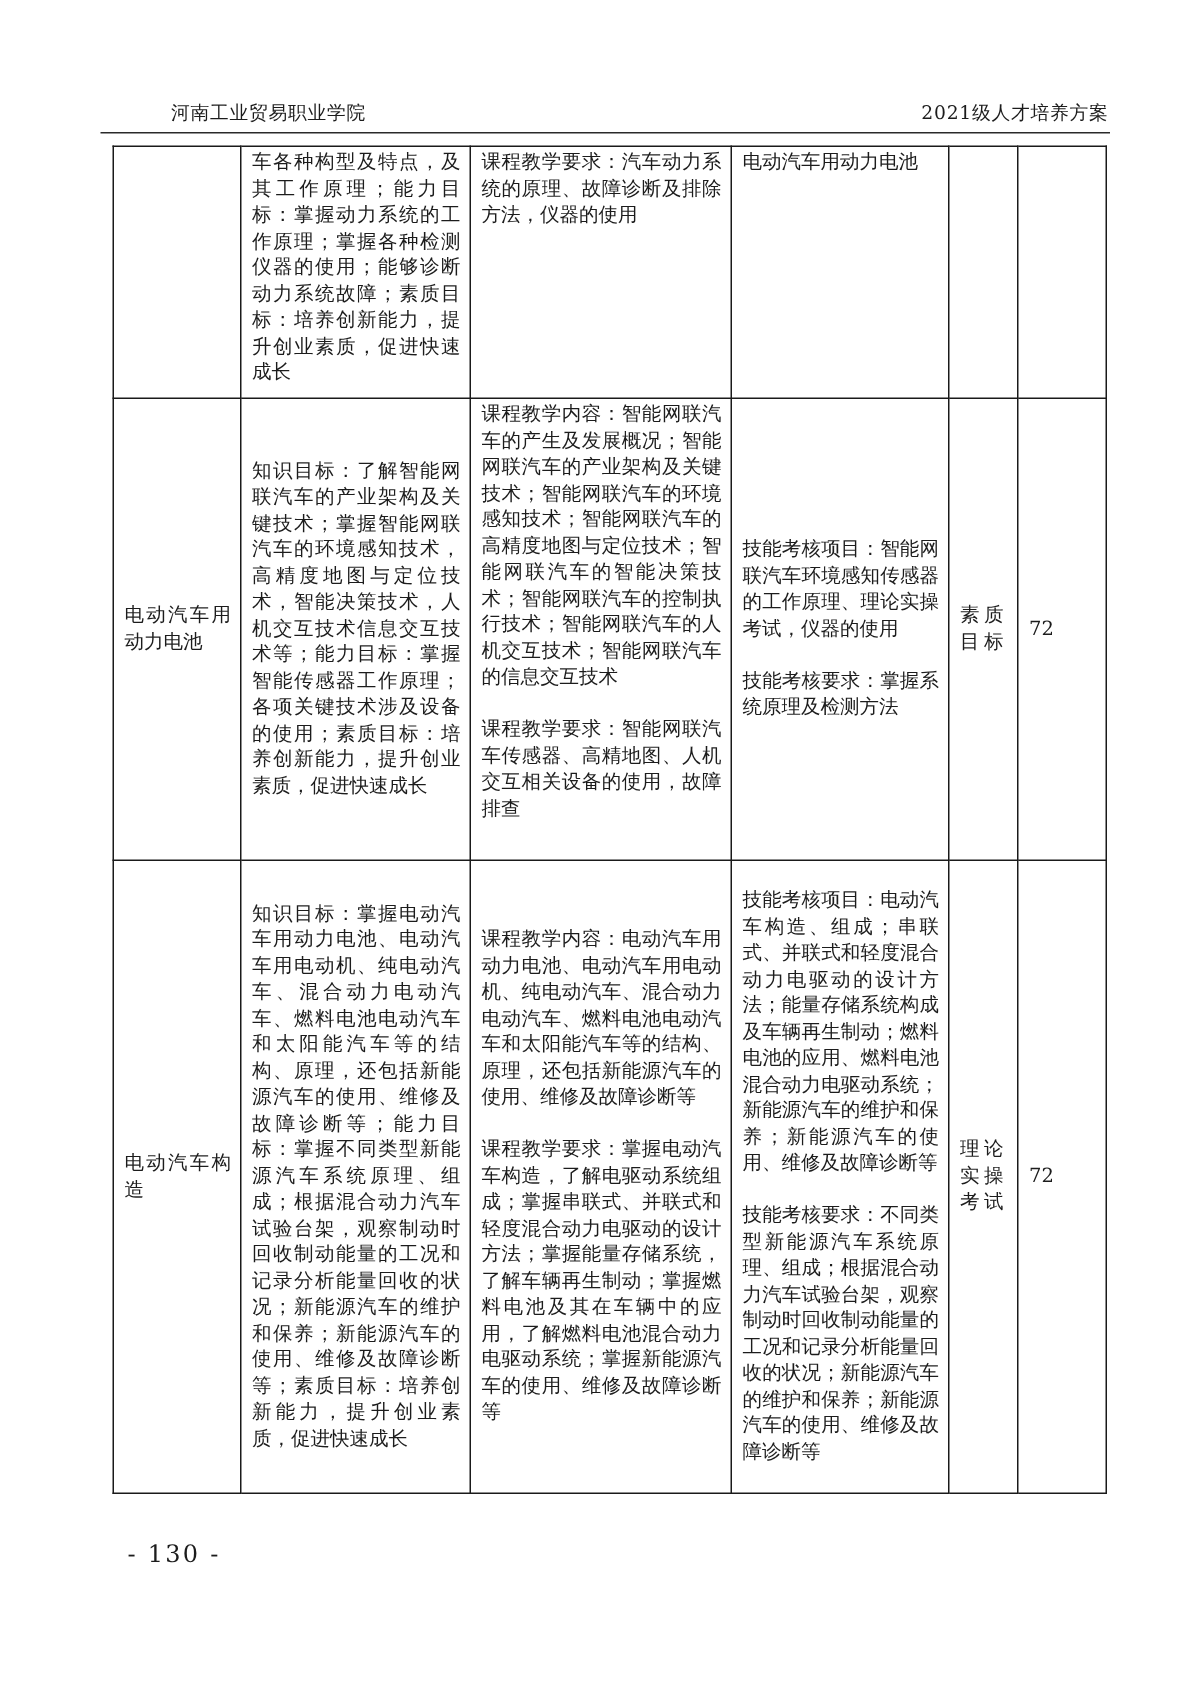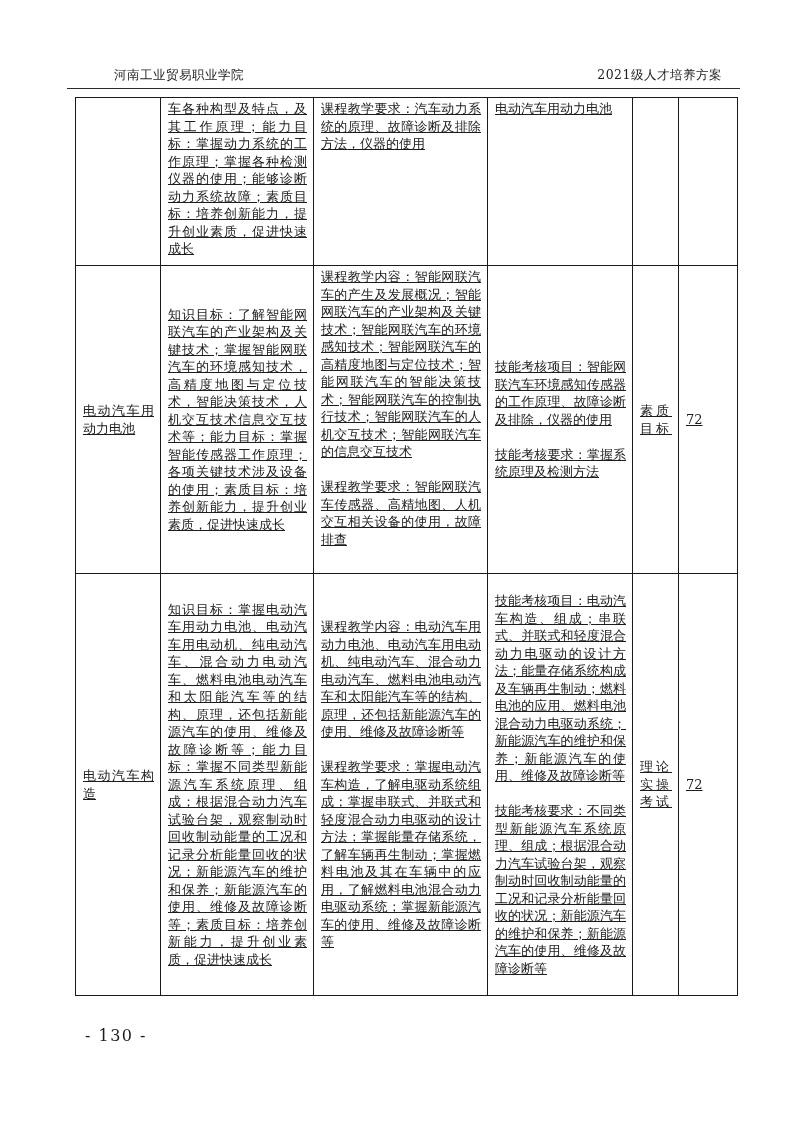--- a/index.html
+++ b/index.html
@@ -19,21 +19,21 @@
     position: absolute;
     left: 66px;
     top: 67px;
     font-size: 12.5px;
     letter-spacing: 0.5px;
     white-space: nowrap;
     margin-left: 48px;
   }
   .page-header-right {
     position: absolute;
-    right: 71px;
+    right: 54px;
     top: 67px;
     font-size: 12.5px;
     letter-spacing: 0.5px;
     white-space: nowrap;
   }
   .header-rule {
     position: absolute;
     left: 67px;
     top: 88px;
     width: 673px;
@@ -42,21 +42,20 @@
   }
   .table-wrap {
     position: absolute;
     left: 75px;
     top: 97px;
   }
   table.course-table {
     border-collapse: collapse;
     table-layout: fixed;
     width: 662px;
-    text-decoration: underline;
   }
   table.course-table td {
     border: 1.4px solid #1a1a1a;
     padding: 2px 6px 2px 7px;
     font-size: 13px;
     line-height: 17.5px;
     text-align: justify;
     text-justify: inter-ideograph;
     vertical-align: middle;
     white-space: pre-line;
@@ -113,21 +112,21 @@
         <td class="v-top">电动汽车用动力电池</td>
         <td class="exam-cell v-top"></td>
         <td class="hours-cell v-top"></td>
       </tr>
       <tr style="height:308px">
         <td class="course-cell">电动汽车用动力电池</td>
         <td>知识目标：了解智能网联汽车的产业架构及关键技术；掌握智能网联汽车的环境感知技术，高精度地图与定位技术，智能决策技术，人机交互技术信息交互技术等；能力目标：掌握智能传感器工作原理；各项关键技术涉及设备的使用；素质目标：培养创新能力，提升创业素质，促进快速成长</td>
         <td class="v-top">课程教学内容：智能网联汽车的产生及发展概况；智能网联汽车的产业架构及关键技术；智能网联汽车的环境感知技术；智能网联汽车的高精度地图与定位技术；智能网联汽车的智能决策技术；智能网联汽车的控制执行技术；智能网联汽车的人机交互技术；智能网联汽车的信息交互技术
 
 课程教学要求：智能网联汽车传感器、高精地图、人机交互相关设备的使用，故障排查</td>
-        <td>技能考核项目：智能网联汽车环境感知传感器的工作原理、故障诊断及排除，仪器的使用
+        <td>技能考核项目：智能网联汽车环境感知传感器的工作原理、理论实操考试，仪器的使用
 
 技能考核要求：掌握系统原理及检测方法</td>
         <td class="exam-cell">素质目标</td>
         <td class="hours-cell">72</td>
       </tr>
       <tr style="height:422px">
         <td class="course-cell">电动汽车构造</td>
         <td>知识目标：掌握电动汽车用动力电池、电动汽车用电动机、纯电动汽车、混合动力电动汽车、燃料电池电动汽车和太阳能汽车等的结构、原理，还包括新能源汽车的使用、维修及故障诊断等；能力目标：掌握不同类型新能源汽车系统原理、组成；根据混合动力汽车试验台架，观察制动时回收制动能量的工况和记录分析能量回收的状况；新能源汽车的维护和保养；新能源汽车的使用、维修及故障诊断等；素质目标：培养创新能力，提升创业素质，促进快速成长</td>
         <td>课程教学内容：电动汽车用动力电池、电动汽车用电动机、纯电动汽车、混合动力电动汽车、燃料电池电动汽车和太阳能汽车等的结构、原理，还包括新能源汽车的使用、维修及故障诊断等
 

